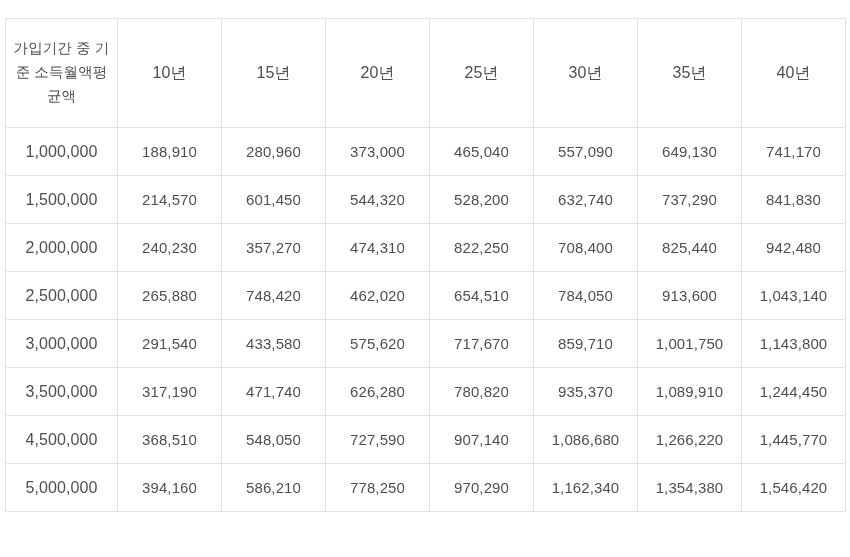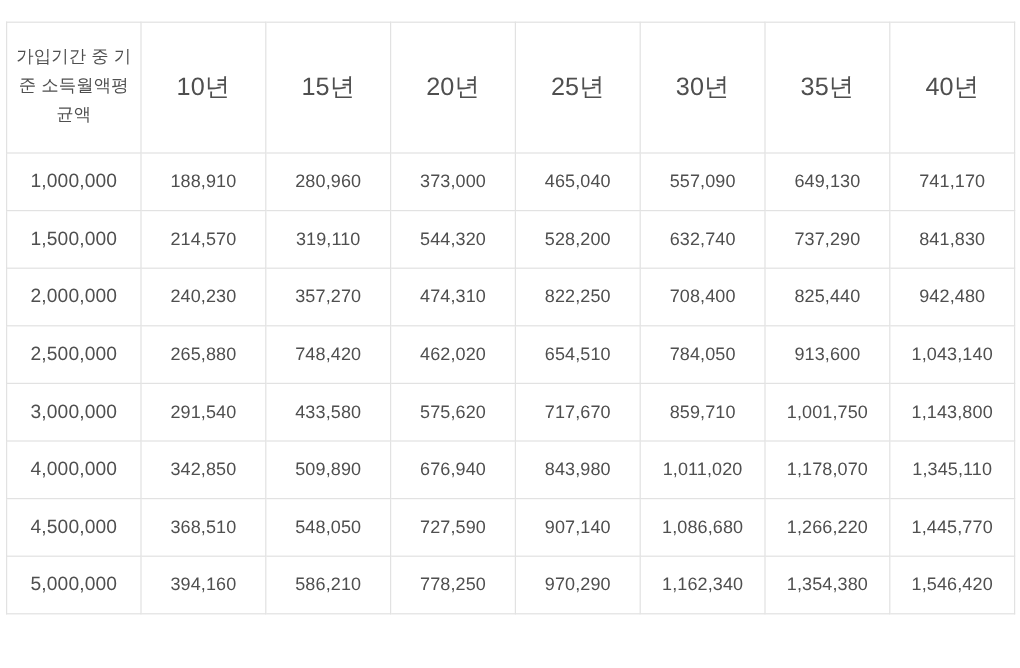--- a/index.html
+++ b/index.html
@@ -36,21 +36,21 @@
     vertical-align: middle;
     font-size: 15px;
     color: #4f4f4f;
     font-weight: 400;
     letter-spacing: 0.1px;
   }
   table.pension-table thead th {
     height: 100px;
     padding: 4px 2px;
     line-height: 1.6;
-    font-size: 21px;
+    font-size: 16px;
   }
   table.pension-table thead th.head-label {
     font-size: 14.5px;
     line-height: 1.65;
     padding: 4px 6px;
     text-align: center;
   }
   table.pension-table tbody td {
     height: 47px;
     padding: 0 6px;
@@ -94,21 +94,21 @@
         <td>280,960</td>
         <td>373,000</td>
         <td>465,040</td>
         <td>557,090</td>
         <td>649,130</td>
         <td>741,170</td>
       </tr>
       <tr>
         <td class="row-head">1,500,000</td>
         <td>214,570</td>
-        <td>319,110</td>
+        <td>601,450</td>
         <td>544,320</td>
         <td>528,200</td>
         <td>632,740</td>
         <td>737,290</td>
         <td>841,830</td>
       </tr>
       <tr>
         <td class="row-head">2,000,000</td>
         <td>240,230</td>
         <td>357,270</td>
@@ -132,28 +132,28 @@
         <td class="row-head">3,000,000</td>
         <td>291,540</td>
         <td>433,580</td>
         <td>575,620</td>
         <td>717,670</td>
         <td>859,710</td>
         <td>1,001,750</td>
         <td>1,143,800</td>
       </tr>
       <tr>
-        <td class="row-head">4,000,000</td>
-        <td>342,850</td>
-        <td>509,890</td>
-        <td>676,940</td>
-        <td>843,980</td>
-        <td>1,011,020</td>
-        <td>1,178,070</td>
-        <td>1,345,110</td>
+        <td class="row-head">3,500,000</td>
+        <td>317,190</td>
+        <td>471,740</td>
+        <td>626,280</td>
+        <td>780,820</td>
+        <td>935,370</td>
+        <td>1,089,910</td>
+        <td>1,244,450</td>
       </tr>
       <tr>
         <td class="row-head">4,500,000</td>
         <td>368,510</td>
         <td>548,050</td>
         <td>727,590</td>
         <td>907,140</td>
         <td>1,086,680</td>
         <td>1,266,220</td>
         <td>1,445,770</td>

